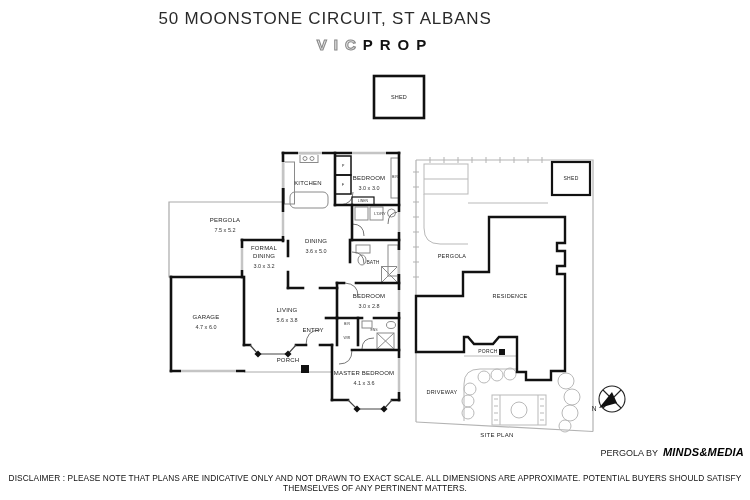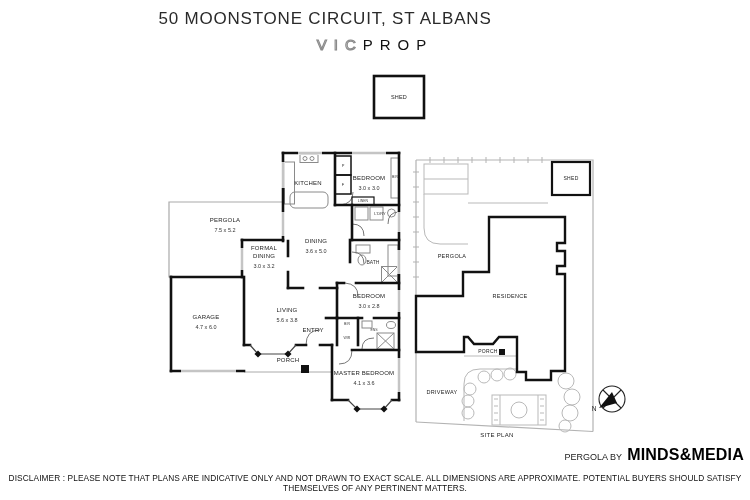--- a/index.html
+++ b/index.html
@@ -10,25 +10,25 @@
        white-space:nowrap;line-height:1.25;}
   .r  {font-size:6px;letter-spacing:.2px;}
   .d  {font-size:5.5px;color:#333;}
   .s  {font-size:4px;color:#333;}
   .xs {font-size:3.5px;color:#444;}
   .site{font-size:5.5px;letter-spacing:.3px;}
   .wrap{white-space:normal;width:44px;}
   #title{position:absolute;left:0;top:9px;width:650px;text-align:center;
          font-size:17px;letter-spacing:.8px;color:#2a2a2a;}
   #logo{position:absolute;left:0;top:36px;width:750px;text-align:center;
-        font-size:15px;font-weight:normal;letter-spacing:7px;}
+        font-size:15px;font-weight:bold;letter-spacing:7px;}
   #logo .vic{color:#ececec;-webkit-text-stroke:1.1px #8a8a8a;}
   #logo .prop{color:#111;}
   #footer{position:absolute;right:6px;top:446px;font-size:9px;color:#222;}
-  #footer .brand{font-weight:bold;font-size:16px;letter-spacing:.2px;color:#000;}
+  #footer .brand{font-weight:bold;font-size:11px;letter-spacing:.2px;color:#000;font-style:italic;}
   #disclaimer{position:absolute;left:0;top:473px;width:750px;text-align:center;
               font-size:8.3px;color:#111;letter-spacing:.1px;}
 </style>
 </head>
 <body>
 
 <div id="canvas">
 
   <div id="title" class="lbl-top">50 MOONSTONE CIRCUIT, ST ALBANS</div>
   <div id="logo"><span class="vic">VIC</span><span class="prop">PROP</span></div>

